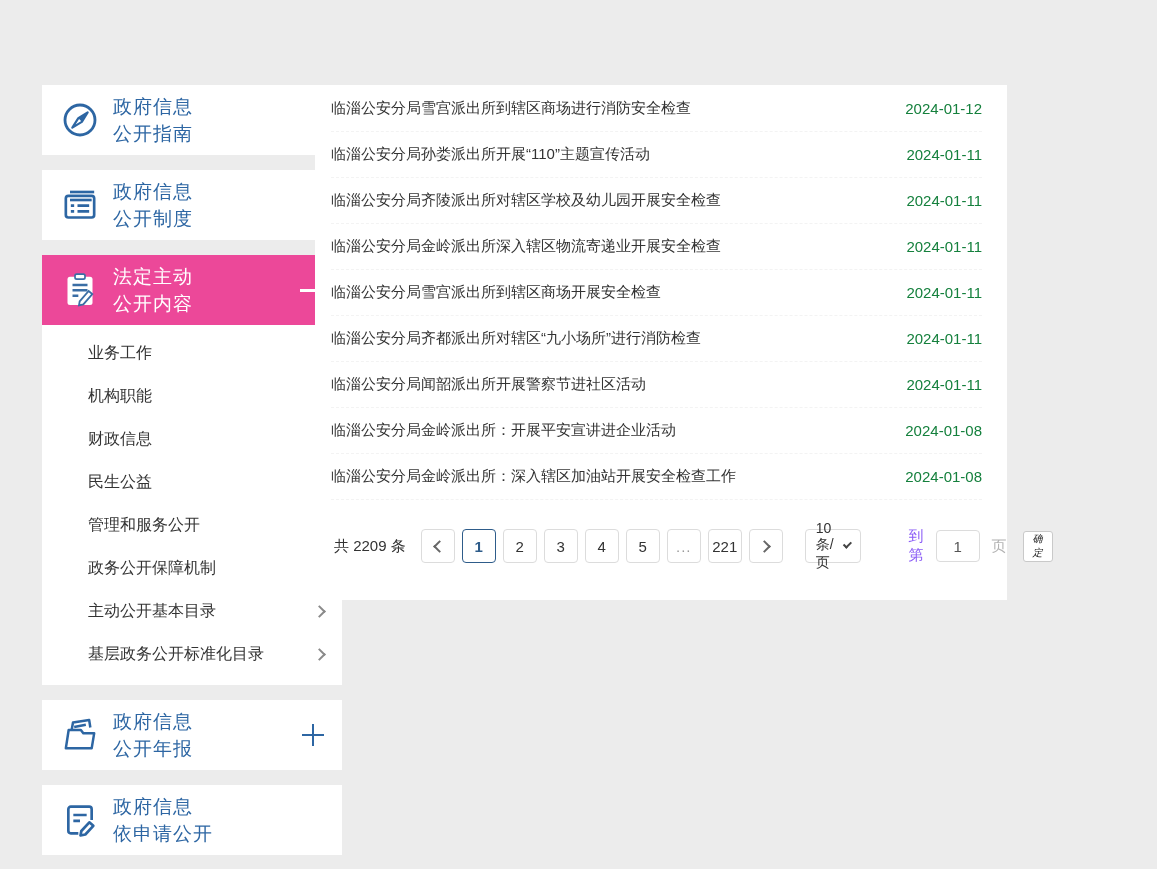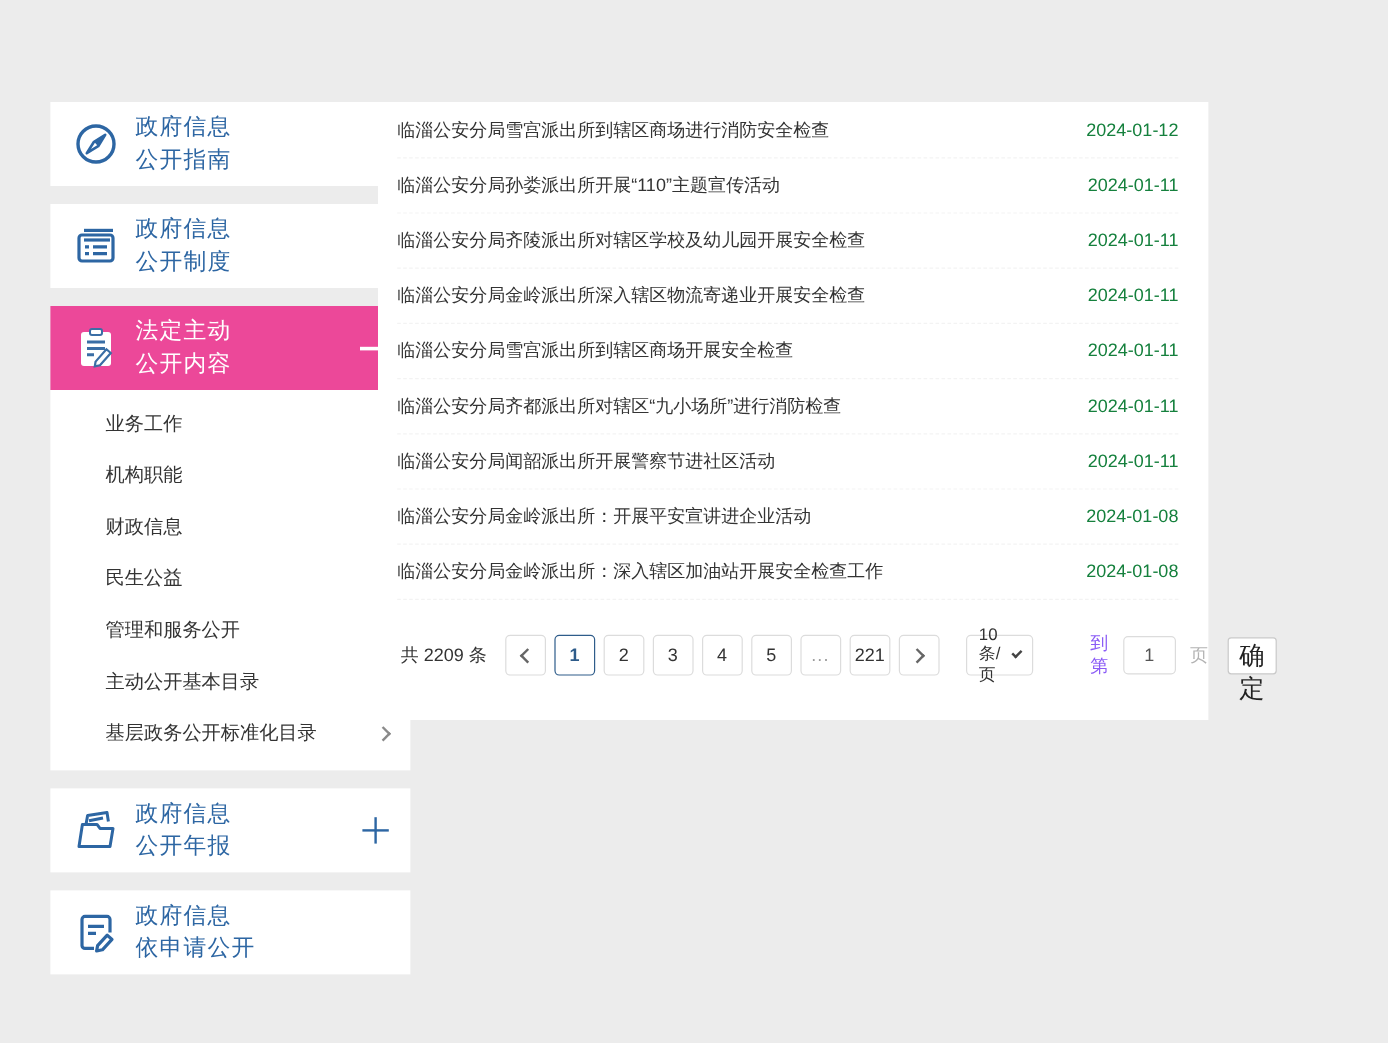--- a/index.html
+++ b/index.html
@@ -72,22 +72,23 @@
   .goto-label { color:#8b5cf6; margin-left:48px; }
   .goto-input {
     width:44px; height:32px; margin:0 12px; text-align:center;
     border:1px solid #dcdcdc; border-radius:4px; font-size:15px; color:#555;
     font-family:"Liberation Sans","DejaVu Sans",sans-serif;
   }
   .goto-suffix { color:#b3b3b3; }
   .confirm-btn {
     margin-left:16px; height:31px; padding:0 9px;
     border:1px solid #c9c9c9; border-radius:3px; background:#fff;
-    font-size:21px; color:#222; cursor:pointer;
+    font-size:10px; color:#222; cursor:pointer;
     font-family:"Liberation Sans","DejaVu Sans",sans-serif;
+    font-style:italic;
   }
 
   svg { display:block; }
 </style>
 </head>
 <body>
 
 <div class="sidebar">
 
   <div class="big-item">
@@ -144,20 +145,24 @@
     <div class="sub-item">
       <span>财政信息</span>
       <span class="chev"></span>
     </div>
     <div class="sub-item">
       <span>民生公益</span>
       <span class="chev"></span>
     </div>
     <div class="sub-item">
       <span>管理和服务公开</span>
+      <span class="chev"></span>
+    </div>
+    <div class="sub-item">
+      <span>政务公开保障机制</span>
       <span class="chev"></span>
     </div>
     <div class="sub-item">
       <span>主动公开基本目录</span>
       <span class="chev"></span>
     </div>
     <div class="sub-item">
       <span>基层政务公开标准化目录</span>
       <span class="chev"></span>
     </div>

